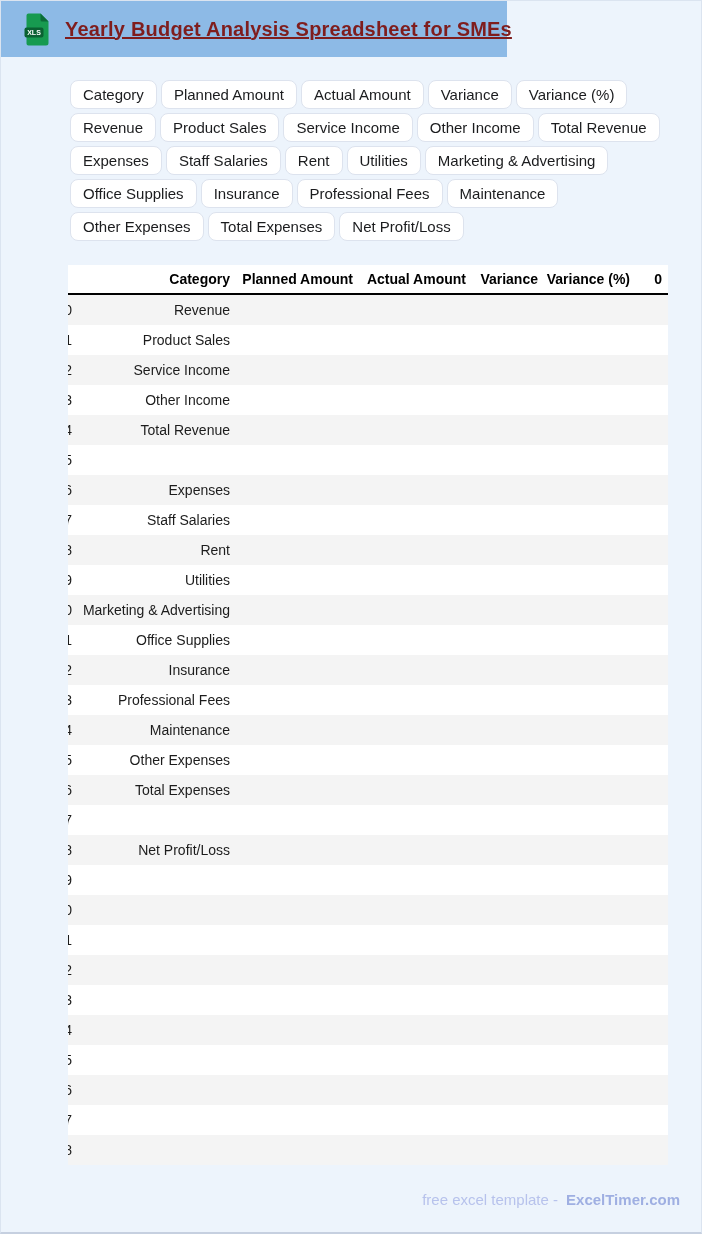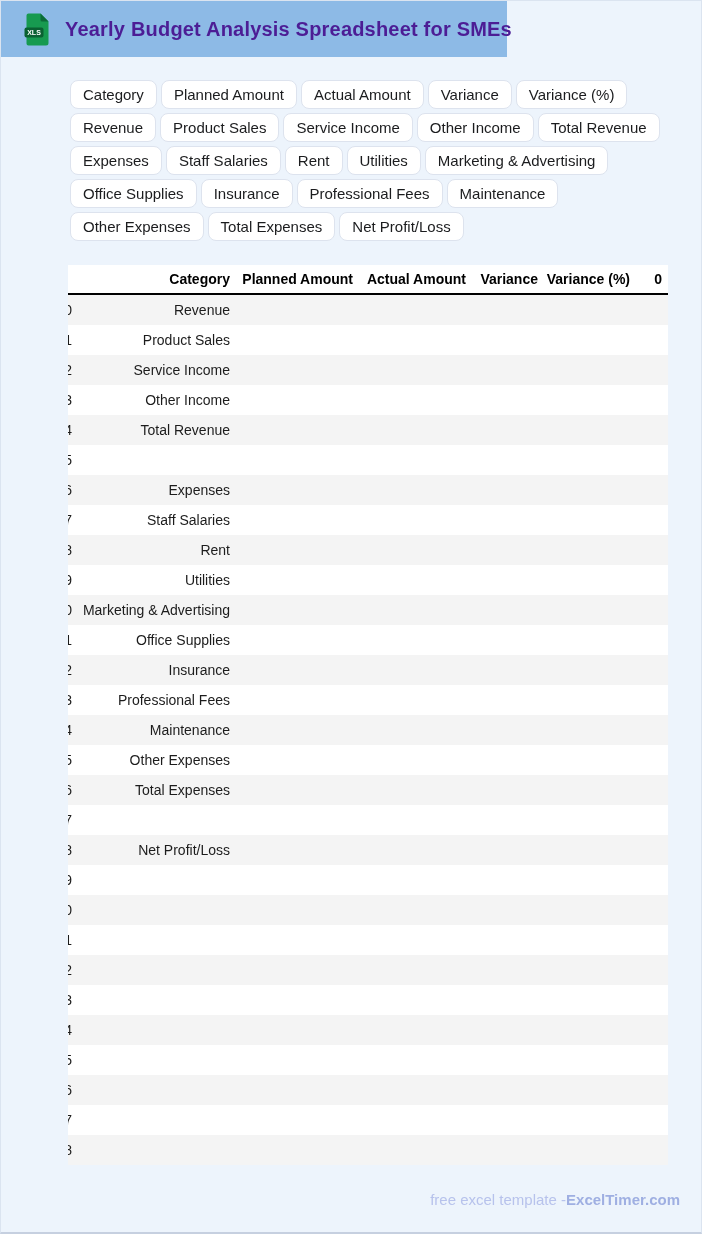--- a/index.html
+++ b/index.html
@@ -15,22 +15,23 @@
   }
   
   .titlebar {
     width:506px; height:56px;
     background:#8dbae6;
     display:flex; align-items:center;
     padding-left:25px; box-sizing:border-box;
   }
   .file-icon { margin-right:16px; display:block; overflow:visible; }
   .title {
-    color:#4c1d95; font-size:20px; font-weight:700; letter-spacing:0.2px;
+    color:#7f1d1d; font-size:20px; font-weight:700; letter-spacing:0.2px;
     white-space:nowrap;
+    text-decoration:underline;
   }
   
   .chips {
     margin:23px 0 0 69px;
     width:622px;
     display:flex; flex-wrap:wrap;
     gap:4px;
   }
   .chip {
     background:#ffffff;
@@ -78,21 +79,21 @@
   table.sheet tbody tr:nth-child(even) { background:#ffffff; }
   
   .footer {
     margin-top:26px;
     text-align:right;
     padding-right:21px;
     font-size:15px;
     color:#b7c2ec;
   }
   .footer .brand {
-    color:#9fafe2; font-weight:700; 
+    color:#9fafe2; font-weight:700; margin-left:8px;
     text-decoration:none; cursor:pointer;
   }
 </style>
 </head>
 <body>
 
 <div class="page">
 
   <div class="titlebar">
     <svg class="file-icon" width="23" height="33" viewBox="0 0 23 33">

